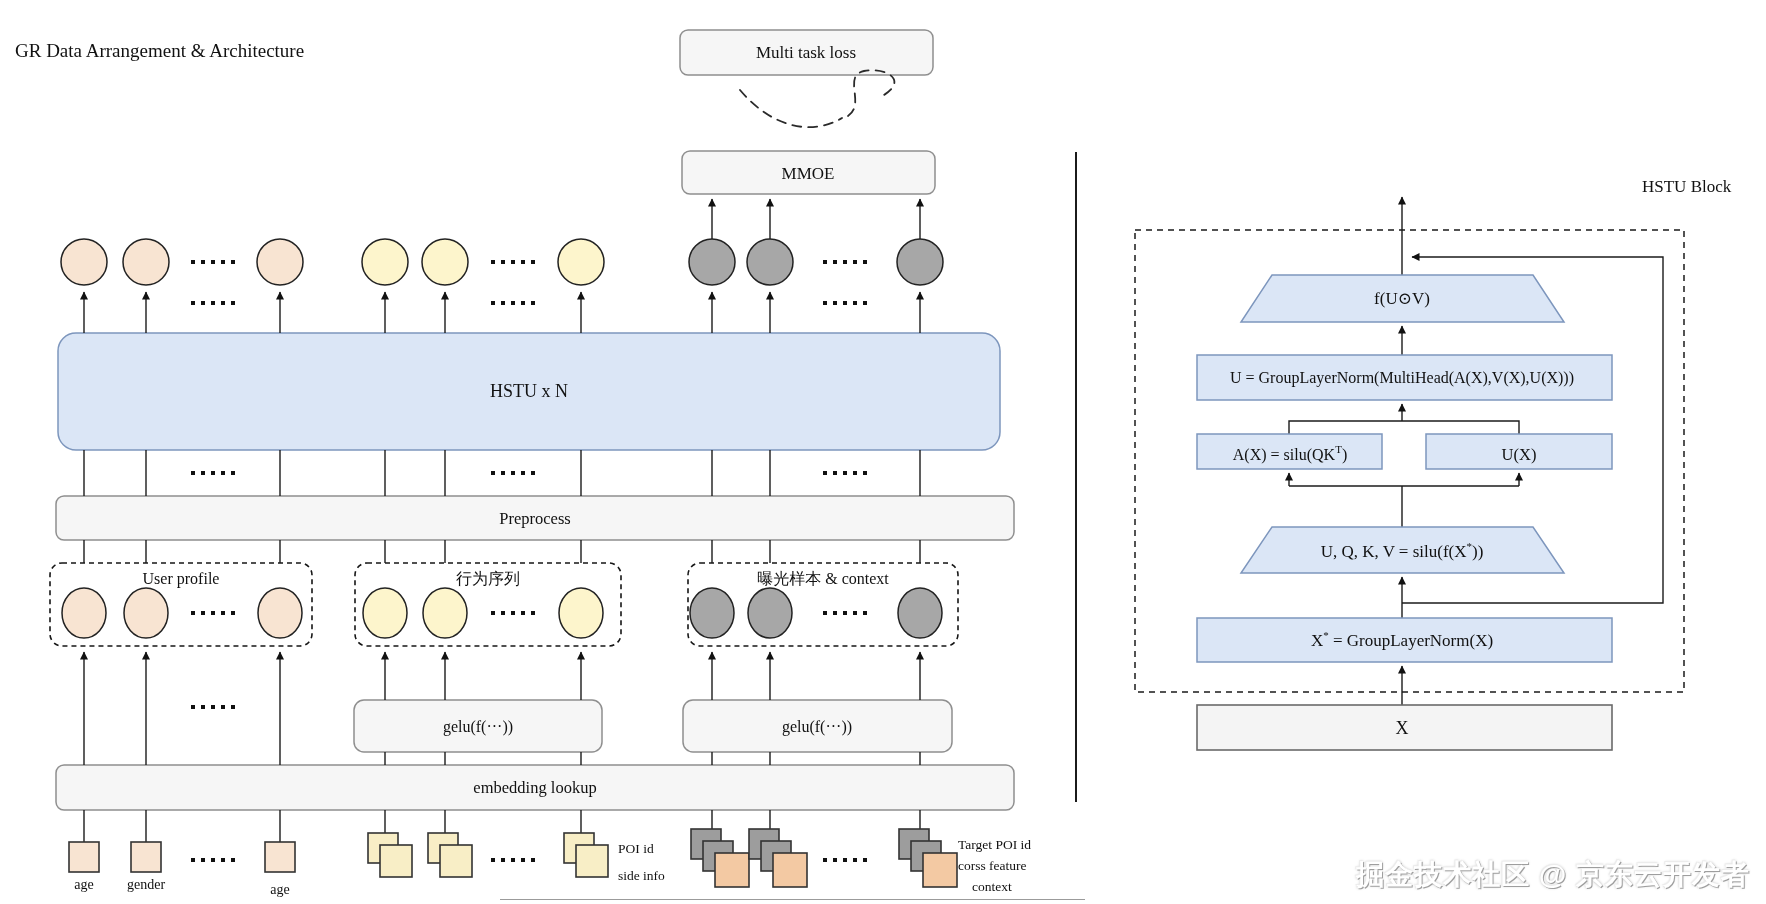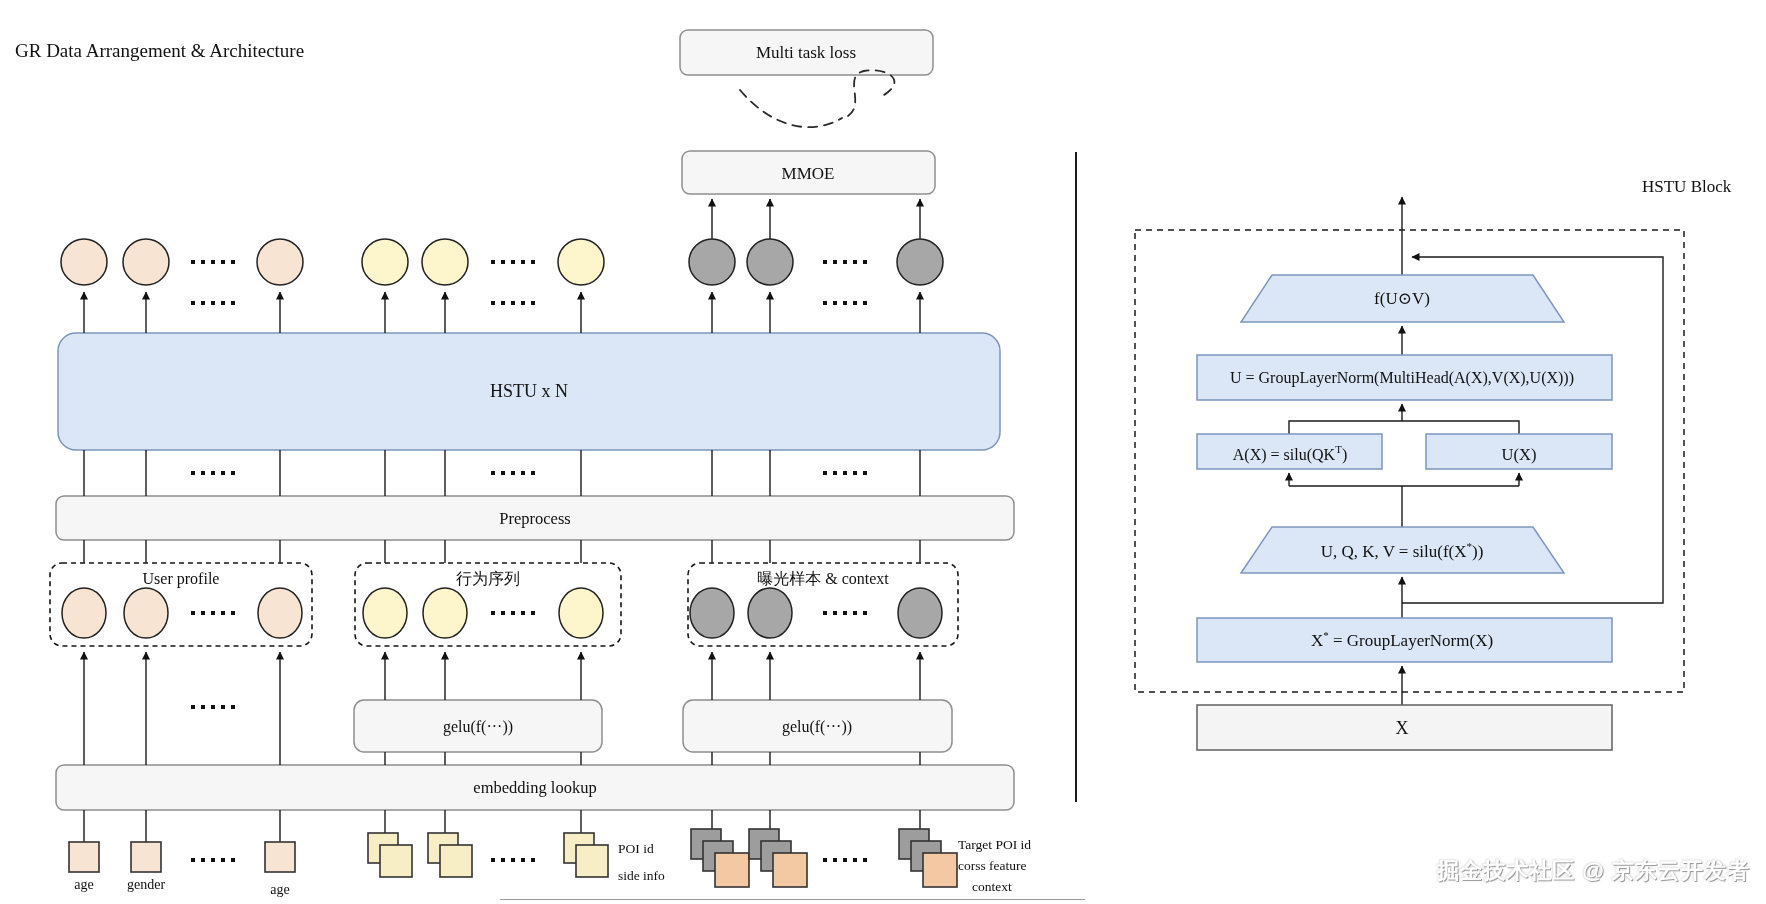--- a/index.html
+++ b/index.html
@@ -15,21 +15,21 @@
   .dashr{fill:none;stroke:#1a1a1a;stroke-width:1.5;stroke-dasharray:6 5;}
   .squig{fill:none;stroke:#2a2a2a;stroke-width:1.8;stroke-dasharray:9 7;stroke-linecap:round;}
   .c-peach{fill:var(--peach);stroke:#222;stroke-width:1.5;}
   .c-yellow{fill:var(--yellow);stroke:#222;stroke-width:1.5;}
   .c-gray{fill:var(--gray-token);stroke:#222;stroke-width:1.5;}
   .sq-peach{fill:var(--peach);stroke:#333;stroke-width:1.6;}
   .sq-yellow{fill:var(--yellow-sq);stroke:#333;stroke-width:1.6;}
   .sq-gray{fill:var(--gray-sq);stroke:#333;stroke-width:1.6;}
   .sq-orange{fill:var(--orange);stroke:#333;stroke-width:1.6;}
   .dot{fill:#111;}
-  #watermark{position:absolute;right:16px;top:856px;font-size:22px;font-weight:700;
+  #watermark{position:absolute;right:16px;top:856px;font-size:28px;font-weight:700;
     letter-spacing:1px;color:#ffffff;font-family:"Liberation Sans","DejaVu Sans",sans-serif;
     text-shadow:1px 1px 0 #9e9e9e,-1px -1px 0 #ececec,0 0 3px #b9b9b9;}
 </style>
 </head>
 <body>
 
 <div id="canvas">
 <svg width="1766" height="904" viewBox="0 0 1766 904">
   <defs>
     <marker id="arrow" markerWidth="12" markerHeight="12" refX="7.5" refY="4" orient="auto" markerUnits="userSpaceOnUse">

